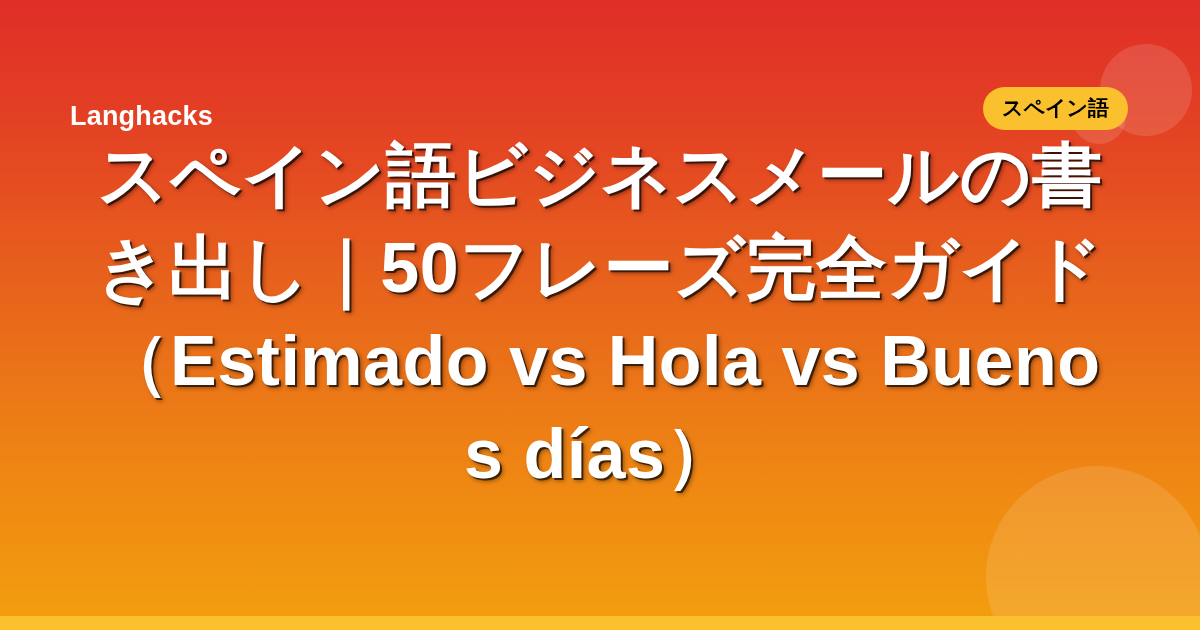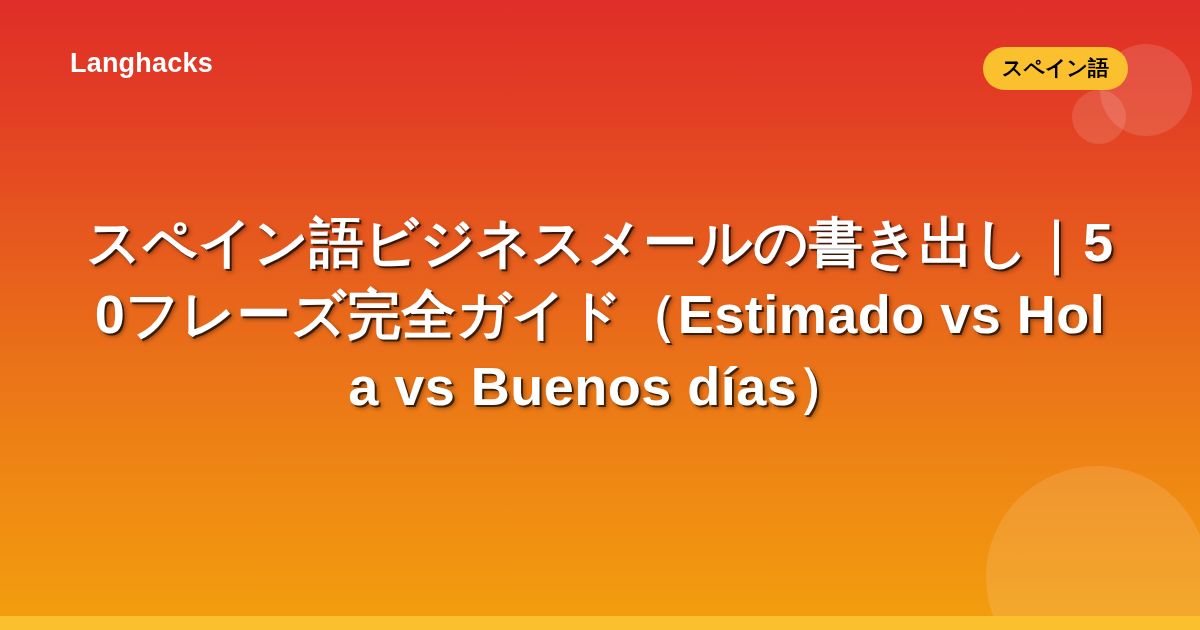--- a/index.html
+++ b/index.html
@@ -54,21 +54,21 @@
   }
 
   
   .header {
     position: absolute;
     left: 0;
     right: 0;
     top: 0;
     height: 130px;
     display: flex;
-    align-items: flex-start;
+    align-items: flex-end;
     justify-content: space-between;
     padding: 50px 72px 0 70px;
     box-sizing: border-box;
     z-index: 3;
   }
   .brand {
     color: #ffffff;
     font-size: 27px;
     font-weight: bold;
     letter-spacing: 0.2px;
@@ -96,21 +96,21 @@
     bottom: 0;
     display: flex;
     align-items: center;
     justify-content: center;
     padding: 0 84px;
     box-sizing: border-box;
     z-index: 2;
   }
   .title {
     color: #ffffff;
-    font-size: 54px;
+    font-size: 70px;
     font-weight: bold;
     line-height: 1.33;
     text-align: center;
     letter-spacing: 0.5px;
     text-shadow:
        2px  2px 0 rgba(0,0,0,0.62),
        3px  3px 4px rgba(0,0,0,0.38);
     max-width: 1030px;
     word-break: break-all;
     margin: 0;

